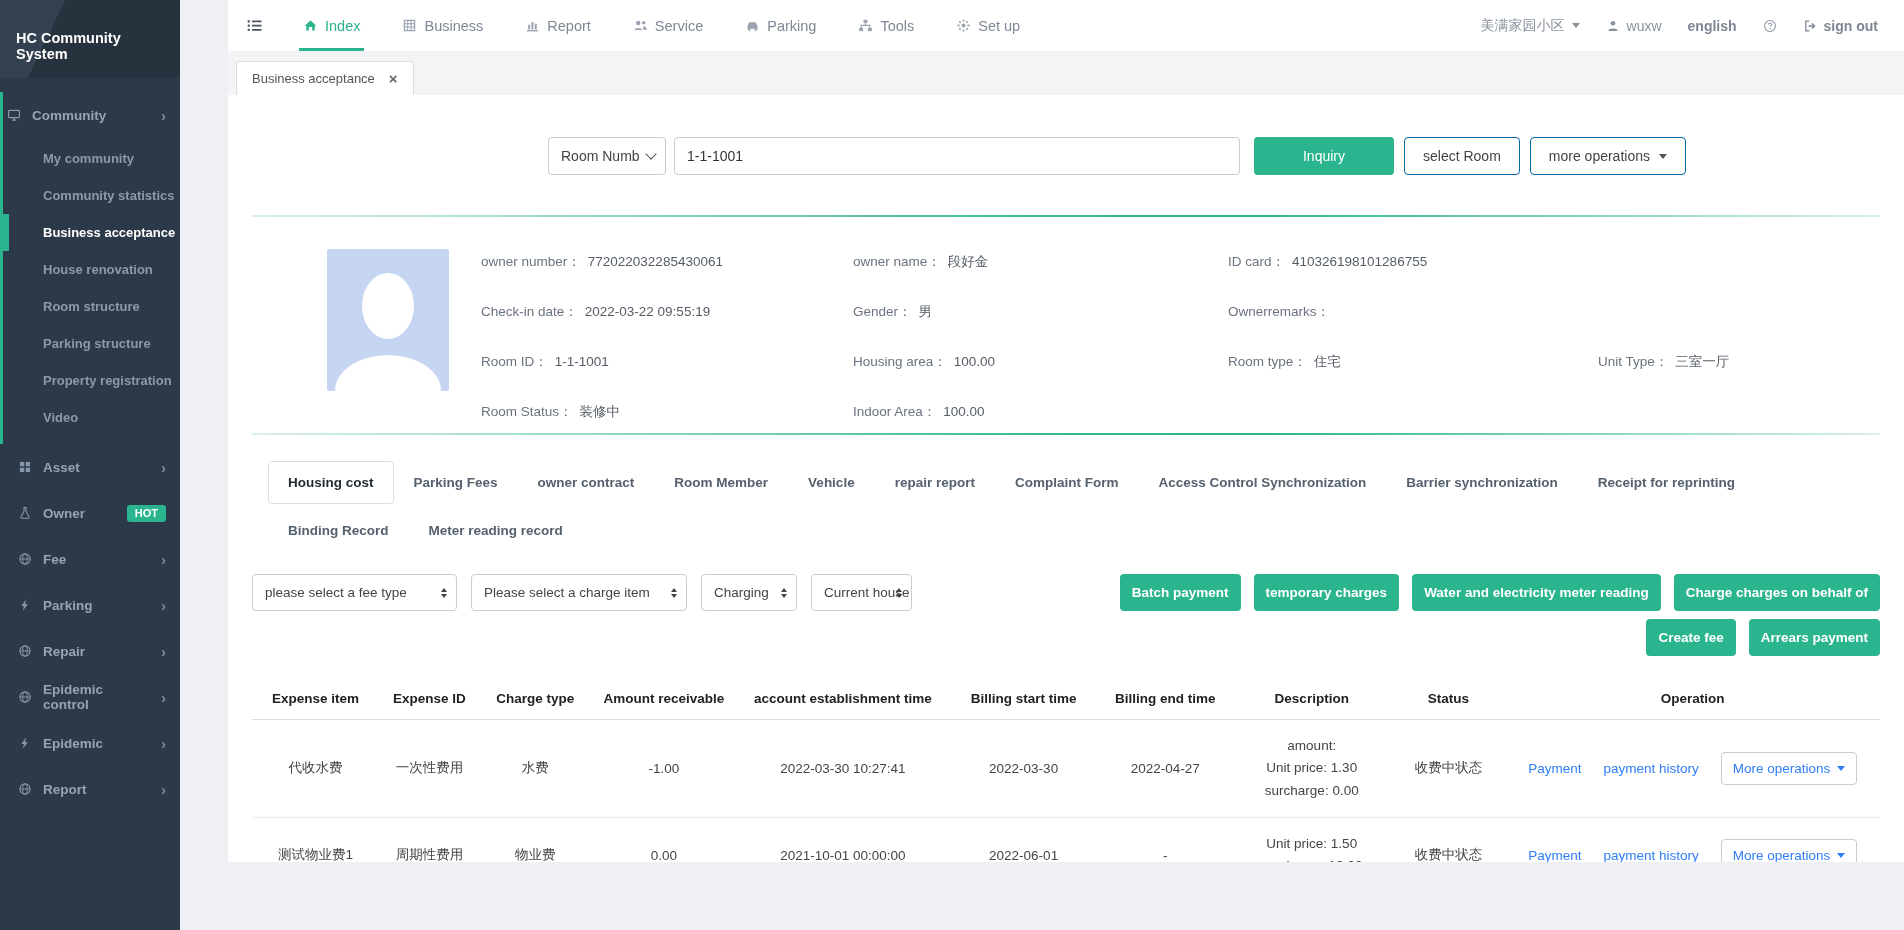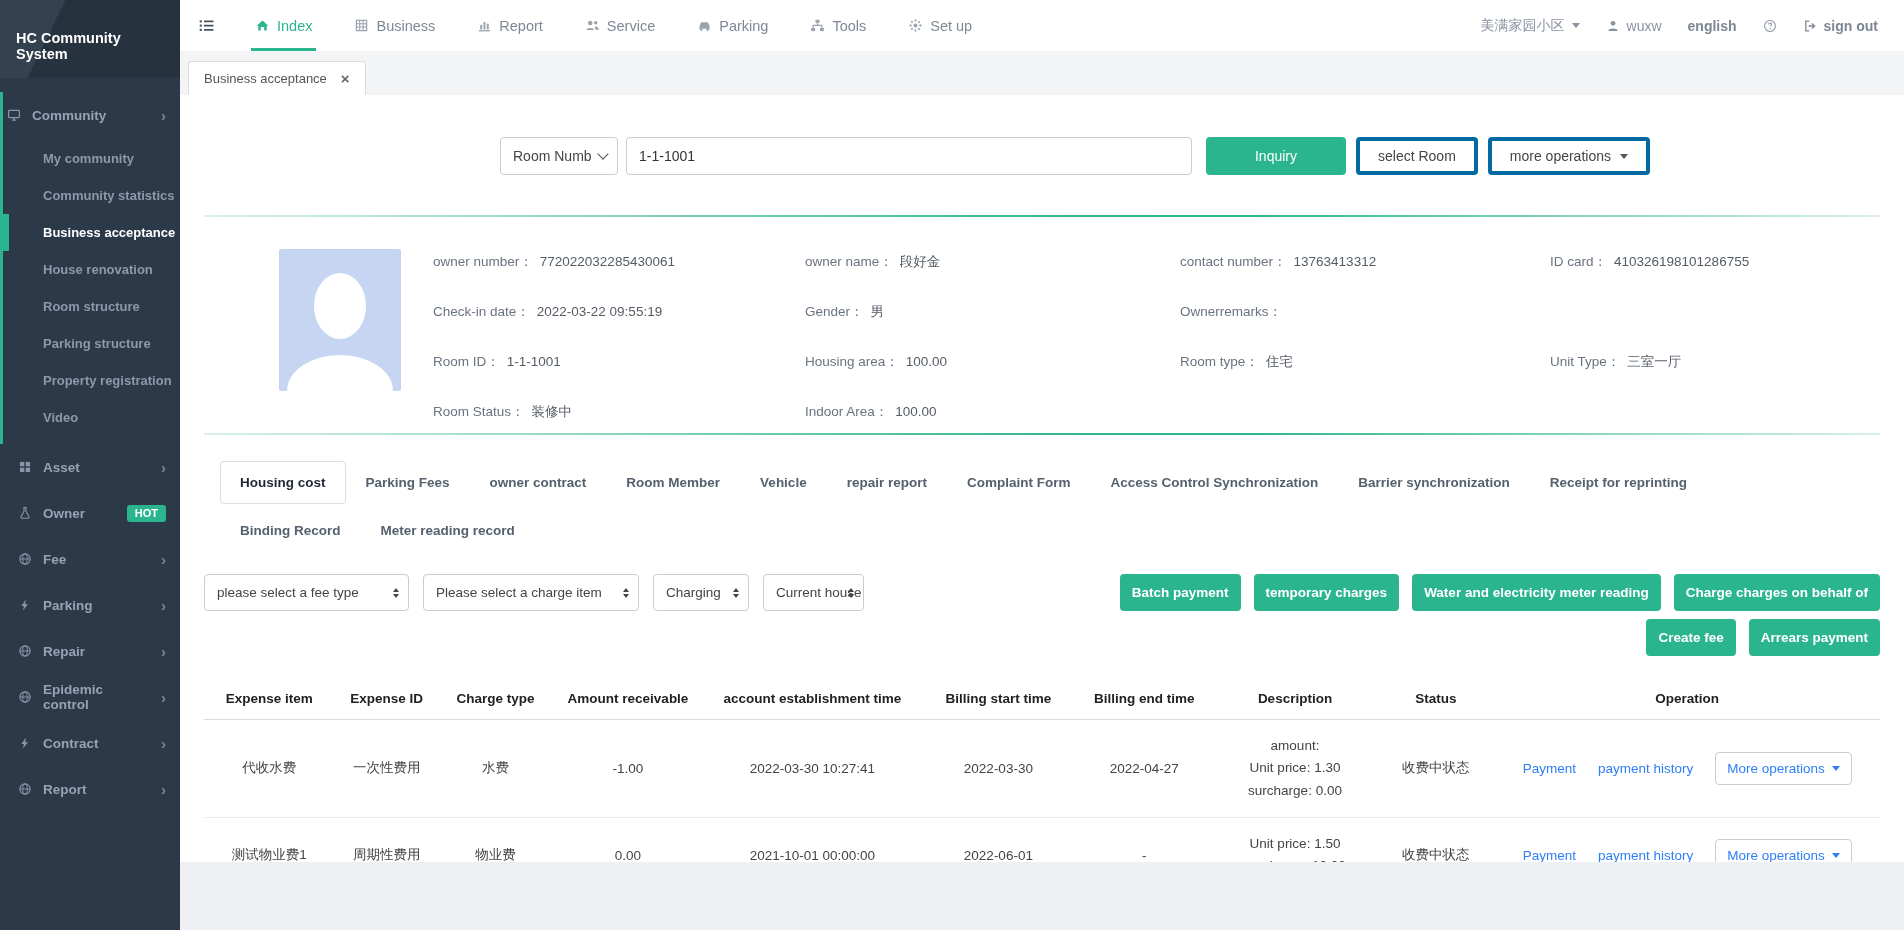--- a/index.html
+++ b/index.html
@@ -1,18 +1,18 @@
 <!DOCTYPE html>
 <html><head>
 <meta charset="utf-8">
 <style>
   * { margin:0; padding:0; box-sizing:border-box; }
   html,body { width:1904px; height:930px; overflow:hidden; background:#eef0f3;
     font-family:"Liberation Sans","DejaVu Sans",sans-serif; }
-  .app { display:flex; width:1904px; height:930px; }
+  .app { display:flex; width:1904px; height:930px;gap:48px; }
 
   
   .sidebar { width:180px; flex-shrink:0; background:#2c3948; color:#97a3b4; display:flex; flex-direction:column; }
   .logo { height:78px; padding:30px 16px 0; font-size:14.5px; font-weight:700; color:#fff;
     background:linear-gradient(116deg,#334150 0 30%,#27323f 30%); }
   .menu { padding-top:14px; font-size:13.5px; }
   .menu-item { height:46px; display:flex; align-items:center; gap:11px; padding:0 14px 0 15px;
     font-weight:600; color:#97a3b4; cursor:pointer; border-left:3px solid transparent; }
   .menu-item .ic { width:14px; height:14px; color:#8796a8; flex-shrink:0; }
   .chev { margin-left:auto; font-size:15px; color:#7b8898; }
@@ -60,21 +60,21 @@
     align-items:center; padding:0 10px 0 12px; gap:8px; color:#444; font-size:14px; cursor:pointer; }
   .sel-room { width:118px; }
   .sel-text { flex:1; overflow:hidden; white-space:nowrap; }
   .sel-chev { width:8px; height:8px; border-right:1.6px solid #555; border-bottom:1.6px solid #555;
     transform:rotate(45deg); margin-top:-4px; flex-shrink:0; }
   .search-input { width:566px; height:38px; border:1px solid #ccc; border-radius:4px; margin-left:8px;
     padding:0 12px; font-size:14px; color:#333; font-family:inherit; outline:none; }
   .btn-green { background:#2bb58f; color:#fff; border:none; border-radius:4px; font-size:14px;
     height:38px; cursor:pointer; font-family:inherit; }
   .btn-inquiry { width:140px; margin-left:14px; }
-  .btn-white { background:#fff; border:4px solid #0369a1; border-radius:4px; height:38px; padding:0 18px;
+  .btn-white { background:#fff; border:1px solid #0369a1; border-radius:4px; height:38px; padding:0 18px;
     font-size:14px; color:#444; display:flex; align-items:center; gap:9px; cursor:pointer;
     margin-left:10px; font-family:inherit; white-space:nowrap; }
   .btn-white .caret { border-top-color:#555; }
 
   .teal-line { height:2px; margin-top:40px;
     background:linear-gradient(90deg,#d9f0e9,#35b793 50%,#2bb58f 62%,#d9f0e9); }
 
   
   .info-section { display:flex; padding:32px 0 8px 75px; height:216px; }
   .avatar { width:122px; height:142px; background:#c6d6f2; border-radius:2px; position:relative;
@@ -275,21 +275,21 @@
         <svg class="ic">
             <use href="#i-globe"></use>
           </svg>
         <span>Epidemic control</span>
         <span class="chev">›</span>
       </div>
       <div class="menu-item">
         <svg class="ic">
             <use href="#i-bolt"></use>
           </svg>
-        <span>Contract</span>
+        <span>Epidemic</span>
         <span class="chev">›</span>
       </div>
       <div class="menu-item">
         <svg class="ic">
             <use href="#i-globe"></use>
           </svg>
         <span>Report</span>
         <span class="chev">›</span>
       </div>
     </nav>
@@ -396,21 +396,20 @@
         </button>
       </div>
 
       <div class="teal-line"></div>
 
       <div class="info-section">
         <div class="avatar"></div>
         <div class="info-grid">
           <div class="cell"><span class="lab">owner number：</span><span class="val">772022032285430061</span></div>
           <div class="cell"><span class="lab">owner name：</span><span class="val">段好金</span></div>
-          <div class="cell"><span class="lab">contact number：</span><span class="val">13763413312</span></div>
           <div class="cell"><span class="lab">ID card：</span><span class="val">410326198101286755</span></div>
 
           <div class="cell col1"><span class="lab">Check-in date：</span><span class="val">2022-03-22 09:55:19</span></div>
           <div class="cell"><span class="lab">Gender：</span><span class="val">男</span></div>
           <div class="cell"><span class="lab">Ownerremarks：</span><span class="val"></span></div>
 
           <div class="cell col1"><span class="lab">Room ID：</span><span class="val">1-1-1001</span></div>
           <div class="cell"><span class="lab">Housing area：</span><span class="val">100.00</span></div>
           <div class="cell"><span class="lab">Room type：</span><span class="val">住宅</span></div>
           <div class="cell"><span class="lab">Unit Type：</span><span class="val">三室一厅</span></div>

